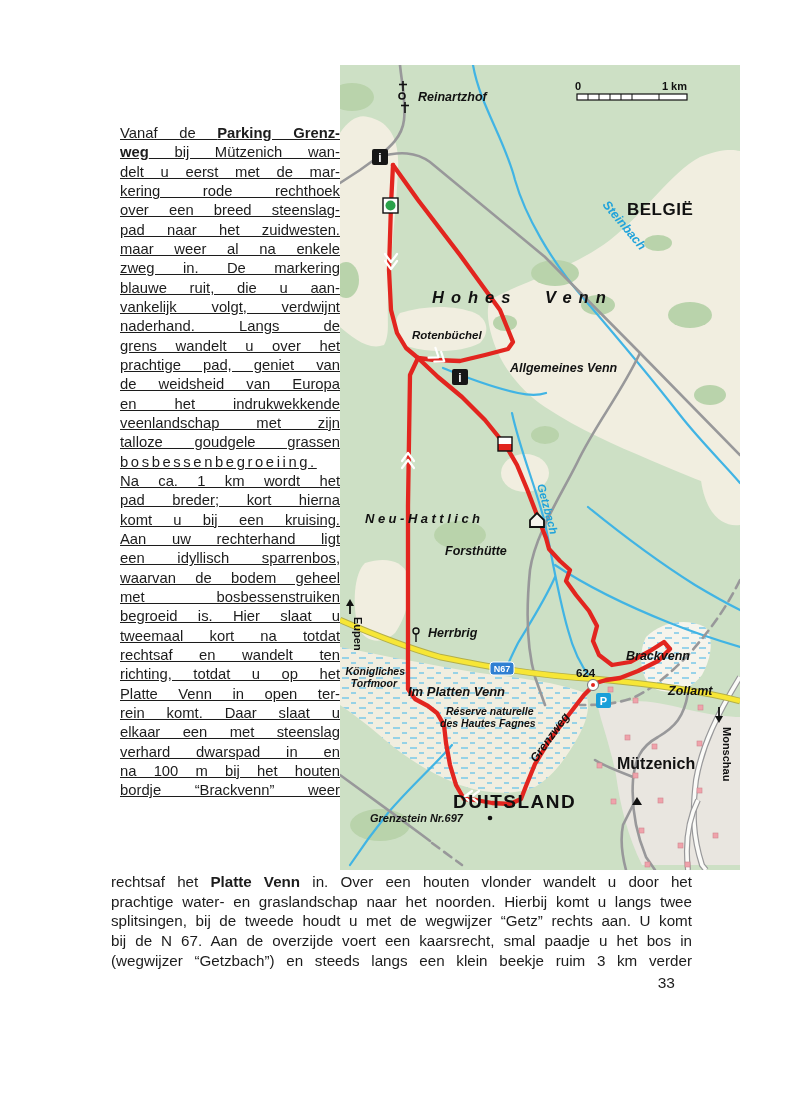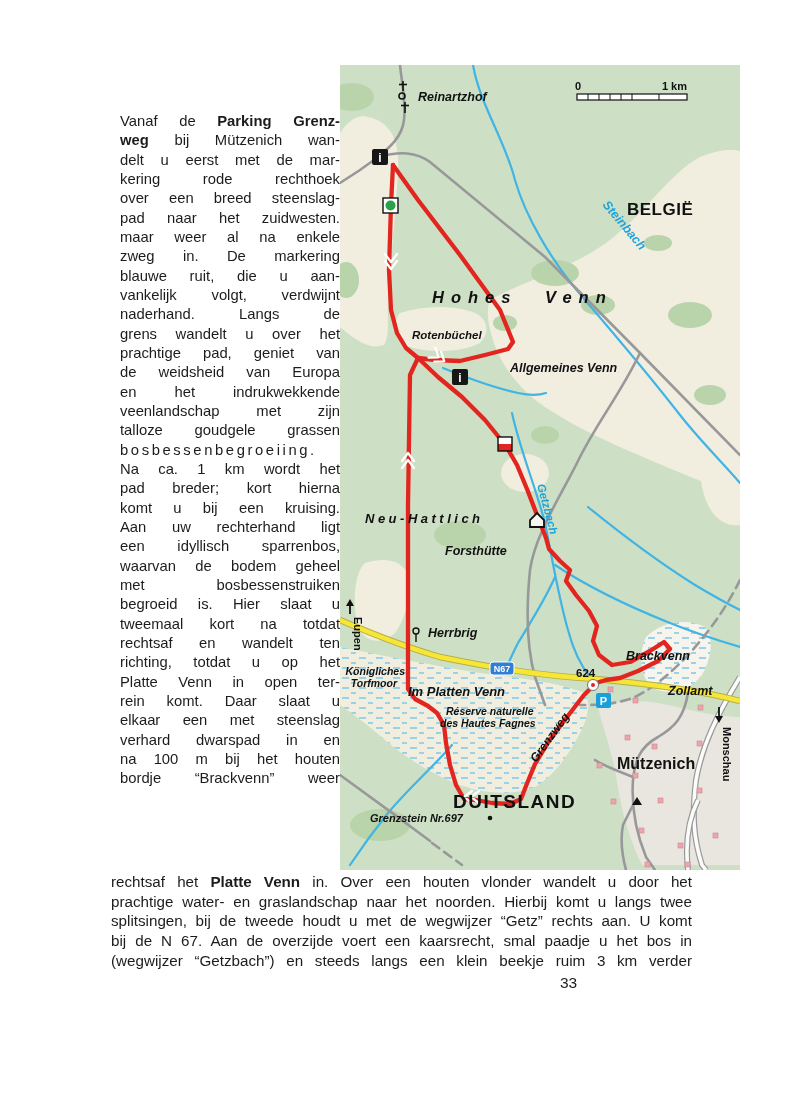--- a/index.html
+++ b/index.html
@@ -1,25 +1,25 @@
 <!DOCTYPE html>
 <html style="--forest: #cde0c5; --forest_dark: #b9d3ab; --moor: #f1eee0; --settlement: #e9e6e0; --stream: #41b4e4; --stream_label: #21a3da; --route: #e2251f; --road_yellow: #f7e636; --road_casing: #b3af4a; --path_gray: #98989a; --building: #efa3ab; --ink: #111111; --info_bg: #161616; --marker_green: #2aa24a; --p_blue: #199fd9; --n67_blue: #2f7fd2; --marsh: #79c9e8; --white_road: #fbfbf8;"><head>
 <meta charset="utf-8">
 <style>
   html,body{margin:0;padding:0;background:#ffffff;}
   .page{position:relative;width:802px;height:1110px;background:#fff;overflow:hidden;
         font-family:"Liberation Sans",sans-serif;color:#1c1c1c;}
   
-  .col-left{position:absolute;left:120px;top:112px;width:220px;}
+  .col-left{position:absolute;left:120px;top:124px;width:220px;text-decoration:underline;}
   .para-bottom{position:absolute;left:111px;top:872px;width:581px;}
   .tline{text-align:justify;text-align-last:justify;white-space:nowrap;overflow:hidden;
          font-size:14.8px;line-height:19.34px;height:19.34px;}
   .para-bottom .tline{font-size:15.2px;line-height:19.7px;height:19.7px;}
   .tline .b{font-weight:bold;}
-  .page-number{position:absolute;left:560px;top:974px;width:115px;
+  .page-number{position:absolute;left:560px;top:974px;width:115px;text-align:right;
                font-size:15.5px;font-weight:normal;}
   
   .map-wrap{position:absolute;left:340px;top:65px;width:400px;height:805px;}
   svg{display:block;}
   svg text{font-family:"Liberation Sans",sans-serif;}
   .lbl{font-weight:bold;font-style:italic;fill:var(--ink);}
   .lblu{font-weight:bold;fill:var(--ink);}
   .blu{fill:var(--stream_label);}
   .cream{fill:var(--moor);}
   .gblob{fill:var(--forest_dark);}

